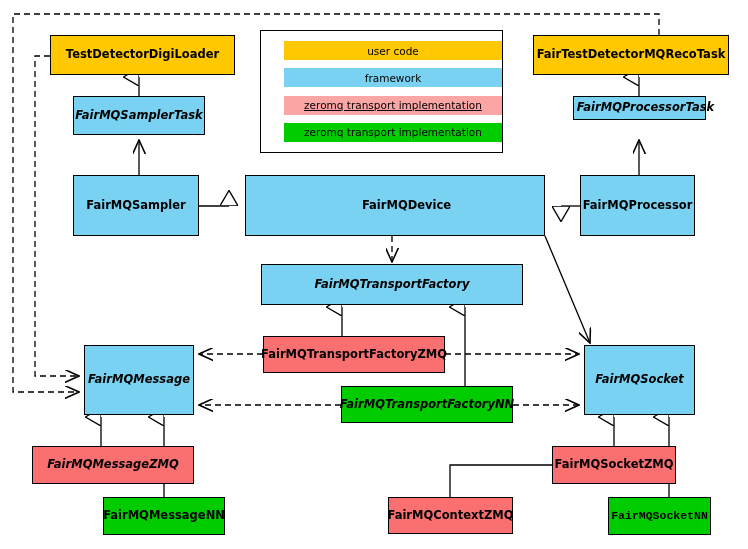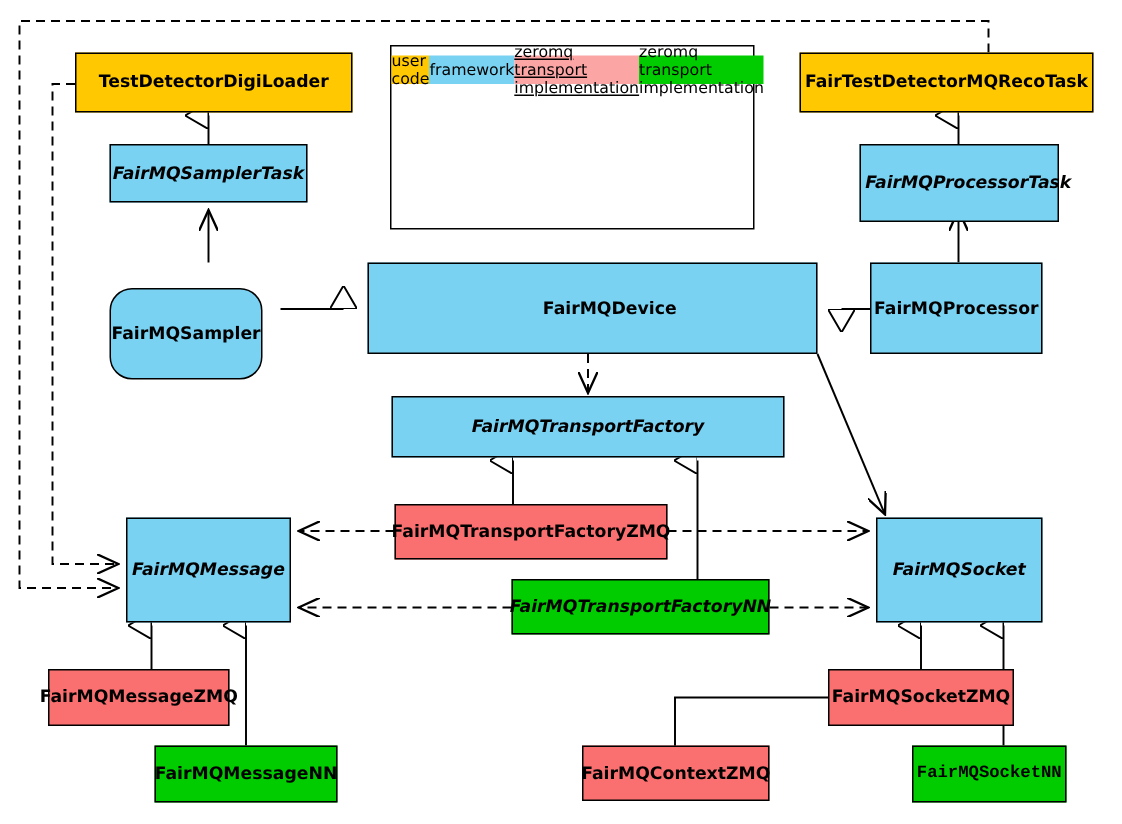--- a/index.html
+++ b/index.html
@@ -49,23 +49,23 @@
   .fill-nn       { background: #00cc00; }
 
   
   #legend {
     position: absolute;
     box-sizing: border-box;
     border: 1.5px solid #000000;
     background: #ffffff;
     z-index: 4;
     display: flex;
-    flex-direction: row;
+    flex-direction: column;
     justify-content: space-around;
-    align-items: flex-start;
+    align-items: flex-end;
     padding: 6px 0;
   }
   .legend-row {
     width: 218px;
     height: 19px;
     display: flex;
     align-items: center;
     justify-content: center;
     font-size: 10.5px;
     font-weight: normal;
@@ -158,25 +158,25 @@
   </div>
 
   <div class="node fill-framework abstract" style="left:73px; top:96px; width:132px; height:39px;">
     <span>FairMQSamplerTask</span>
   </div>
 
   <div class="node fill-user" style="left:533px; top:35px; width:196px; height:40px;">
     <span>FairTestDetectorMQRecoTask</span>
   </div>
 
-  <div class="node fill-framework abstract" style="left:573px; top:96px; width:133px; height:52px;padding-left:16px;">
+  <div class="node fill-framework abstract" style="left:573px; top:96px; width:133px; height:24px;padding-left:16px;">
     <span>FairMQProcessorTask</span>
   </div>
 
-  <div class="node fill-framework" style="left:73px; top:192px; width:102px; height:61px;border-radius:15px;">
+  <div class="node fill-framework" style="left:73px; top:175px; width:126px; height:61px;">
     <span>FairMQSampler</span>
   </div>
 
   <div class="node fill-framework" style="left:245px; top:175px; width:300px; height:61px;padding-left:27px;">
     <span>FairMQDevice</span>
   </div>
 
   <div class="node fill-framework" style="left:580px; top:175px; width:115px; height:61px;">
     <span>FairMQProcessor</span>
   </div>
@@ -194,21 +194,21 @@
   </div>
 
   <div class="node fill-framework abstract" style="left:84px; top:345px; width:110px; height:70px;">
     <span>FairMQMessage</span>
   </div>
 
   <div class="node fill-framework abstract" style="left:584px; top:345px; width:111px; height:70px;">
     <span>FairMQSocket</span>
   </div>
 
-  <div class="node fill-zmq" style="left:32px; top:446px; width:121px; height:38px;">
+  <div class="node fill-zmq" style="left:32px; top:446px; width:162px; height:38px;font-style:italic;">
     <span>FairMQMessageZMQ</span>
   </div>
 
   <div class="node fill-nn" style="left:103px; top:497px; width:122px; height:38px;">
     <span>FairMQMessageNN</span>
   </div>
 
   <div class="node fill-zmq" style="left:552px; top:446px; width:124px; height:38px;">
     <span>FairMQSocketZMQ</span>
   </div>

